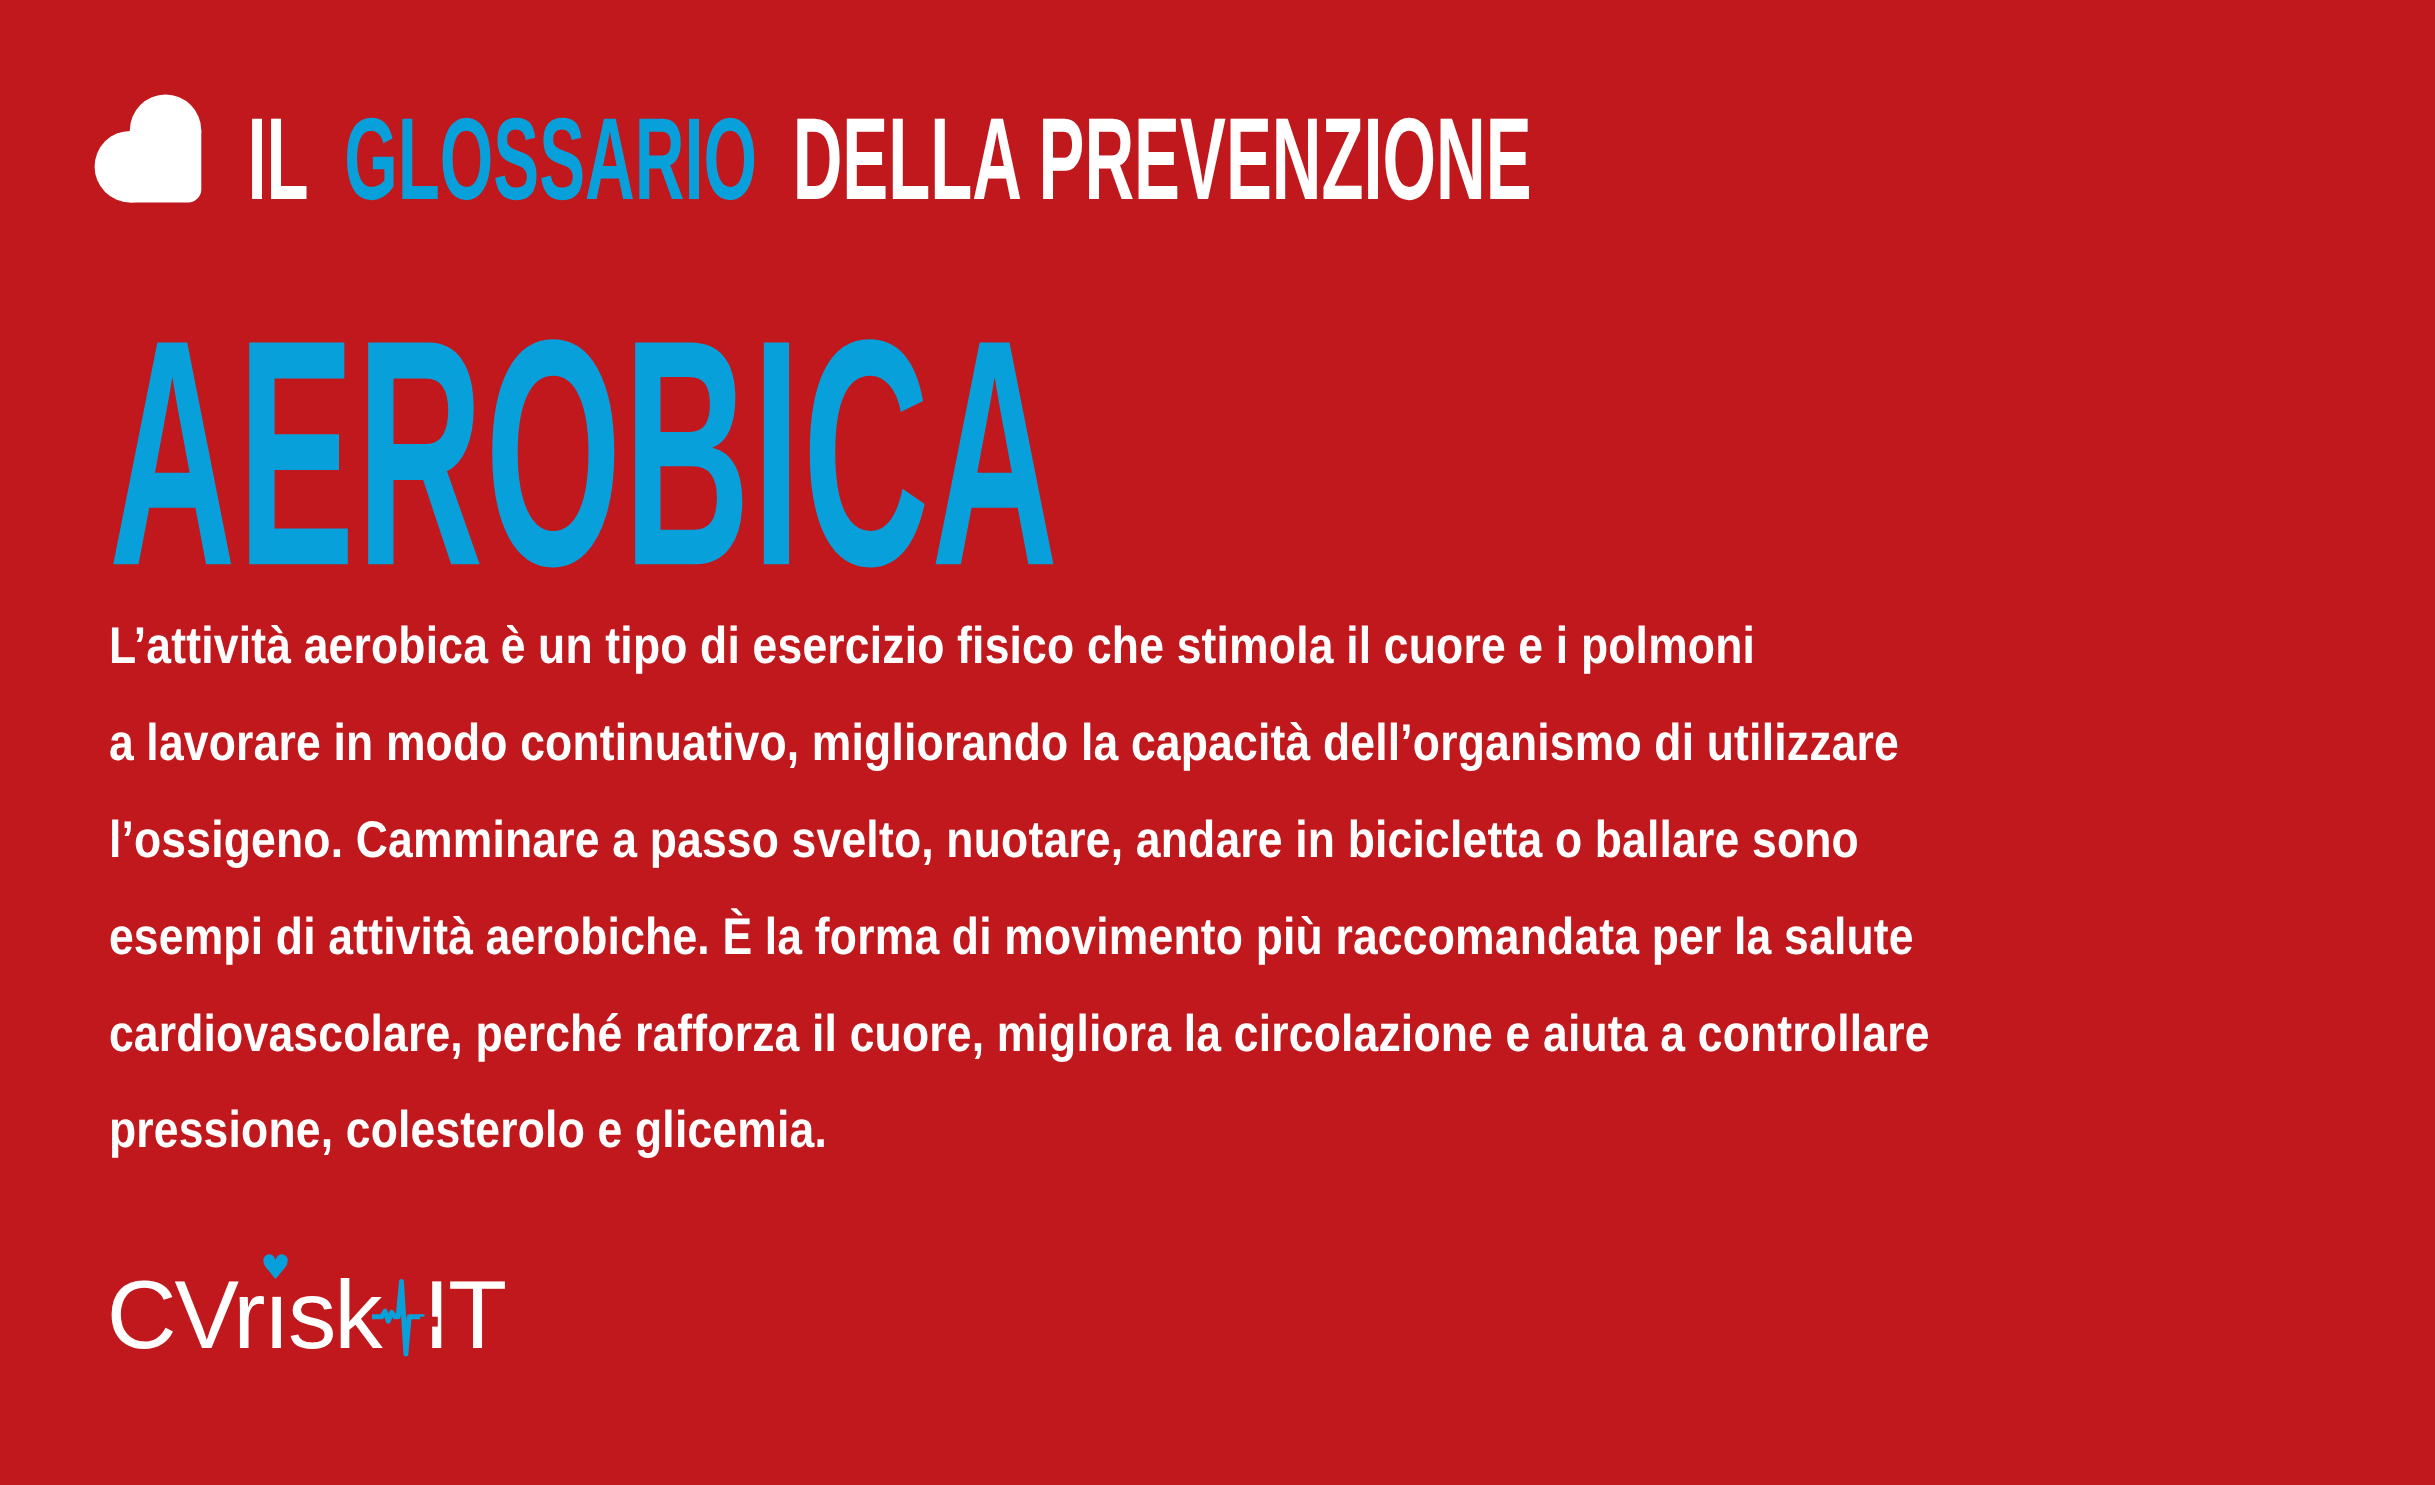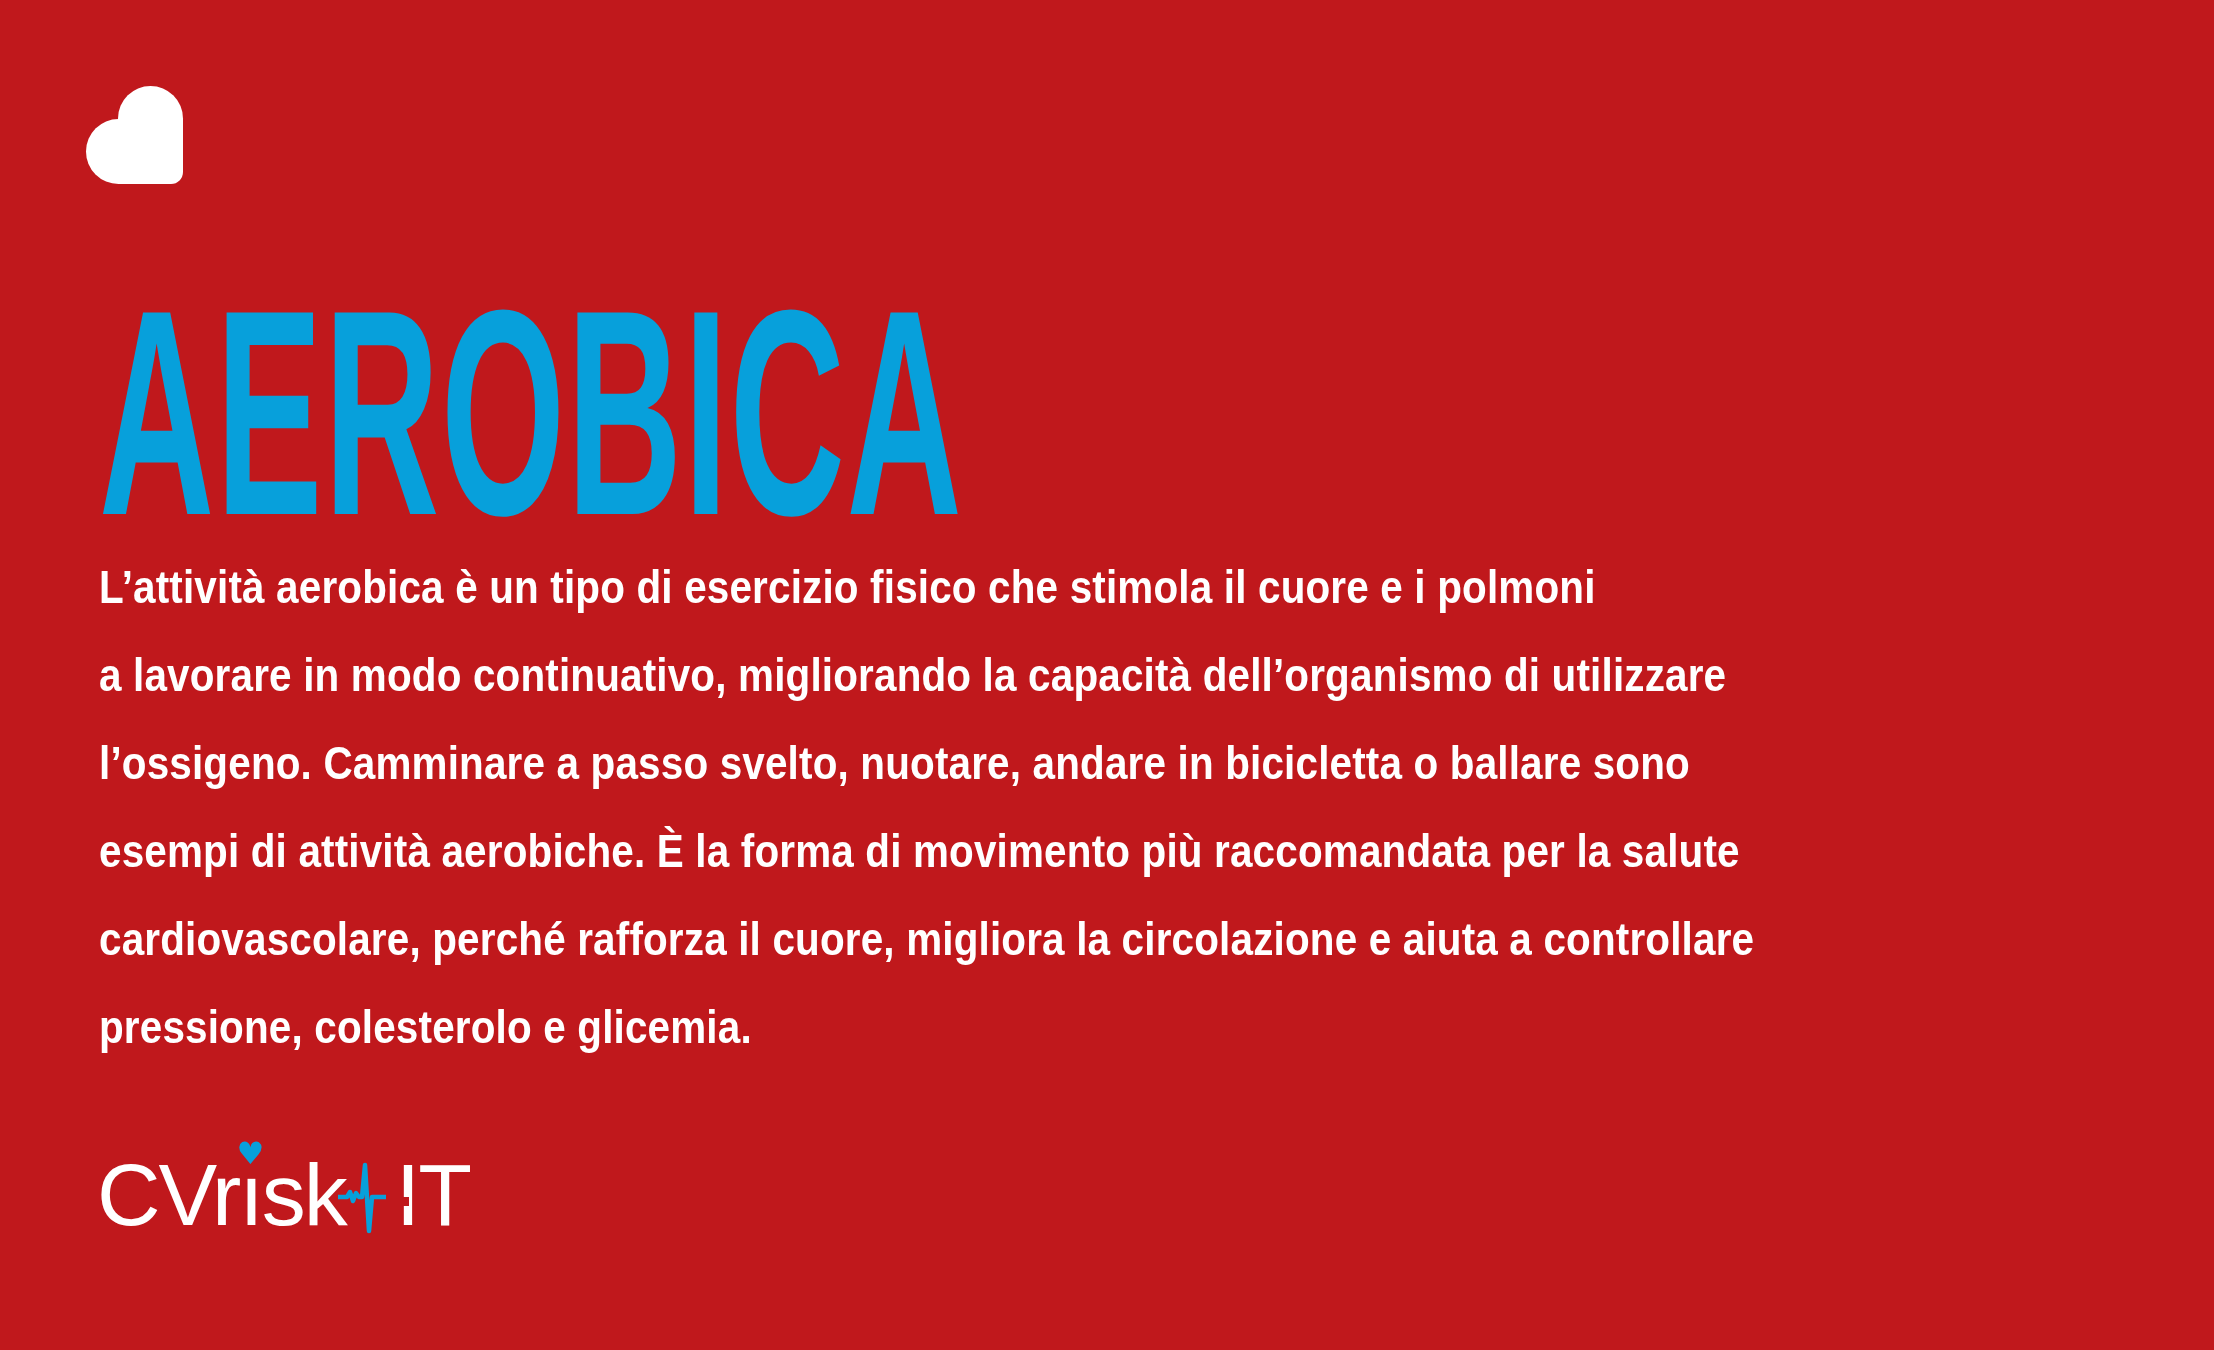--- a/index.html
+++ b/index.html
@@ -58,37 +58,44 @@
   .logo .iwrap{position:relative;display:inline-block;}
   .logo .heart-dot{
     position:absolute;left:50%;top:-13px;transform:translateX(-50%);
     font-family:"DejaVu Sans",sans-serif;
     font-size:31px;line-height:31px;color:#07a0db;letter-spacing:0;
   }
   .logo .ekg{
     display:inline-block;position:relative;top:12px;
     margin-left:-8px;margin-right:-5px;
   }
-  .logo .itwrap{position:relative;display:inline-block;margin-left:11px;}
+  .logo .itwrap{position:relative;display:inline-block;}
   .logo .red-tick{
     position:absolute;left:-3px;top:46px;width:16px;height:9px;
     background:#c0181c;
   }
 </style>
 </head>
 <body>
 
 <div class="canvas">
 
   <div class="brand-heart">
     <div class="part lobe-top"></div>
     <div class="part lobe-left"></div>
     <div class="part sq"></div>
   </div>
 
+  <div class="kicker">
+    <span class="squeeze">
+      <span class="word">IL</span>
+      <span class="word hl">GLOSSARIO</span>
+      <span class="word">DELLA PREVENZIONE</span>
+    </span>
+  </div>
 
   <h1 class="term-title" style="margin:0">AEROBICA</h1>
 
   <div class="definition">
     <div class="line">L’attività aerobica è un tipo di esercizio fisico che stimola il cuore e i polmoni</div>
     <div class="line">a lavorare in modo continuativo, migliorando la capacità dell’organismo di utilizzare</div>
     <div class="line">l’ossigeno. Camminare a passo svelto, nuotare, andare in bicicletta o ballare sono</div>
     <div class="line">esempi di attività aerobiche. È la forma di movimento più raccomandata per la salute</div>
     <div class="line">cardiovascolare, perché rafforza il cuore, migliora la circolazione e aiuta a controllare</div>
     <div class="line">pressione, colesterolo e glicemia.</div>

